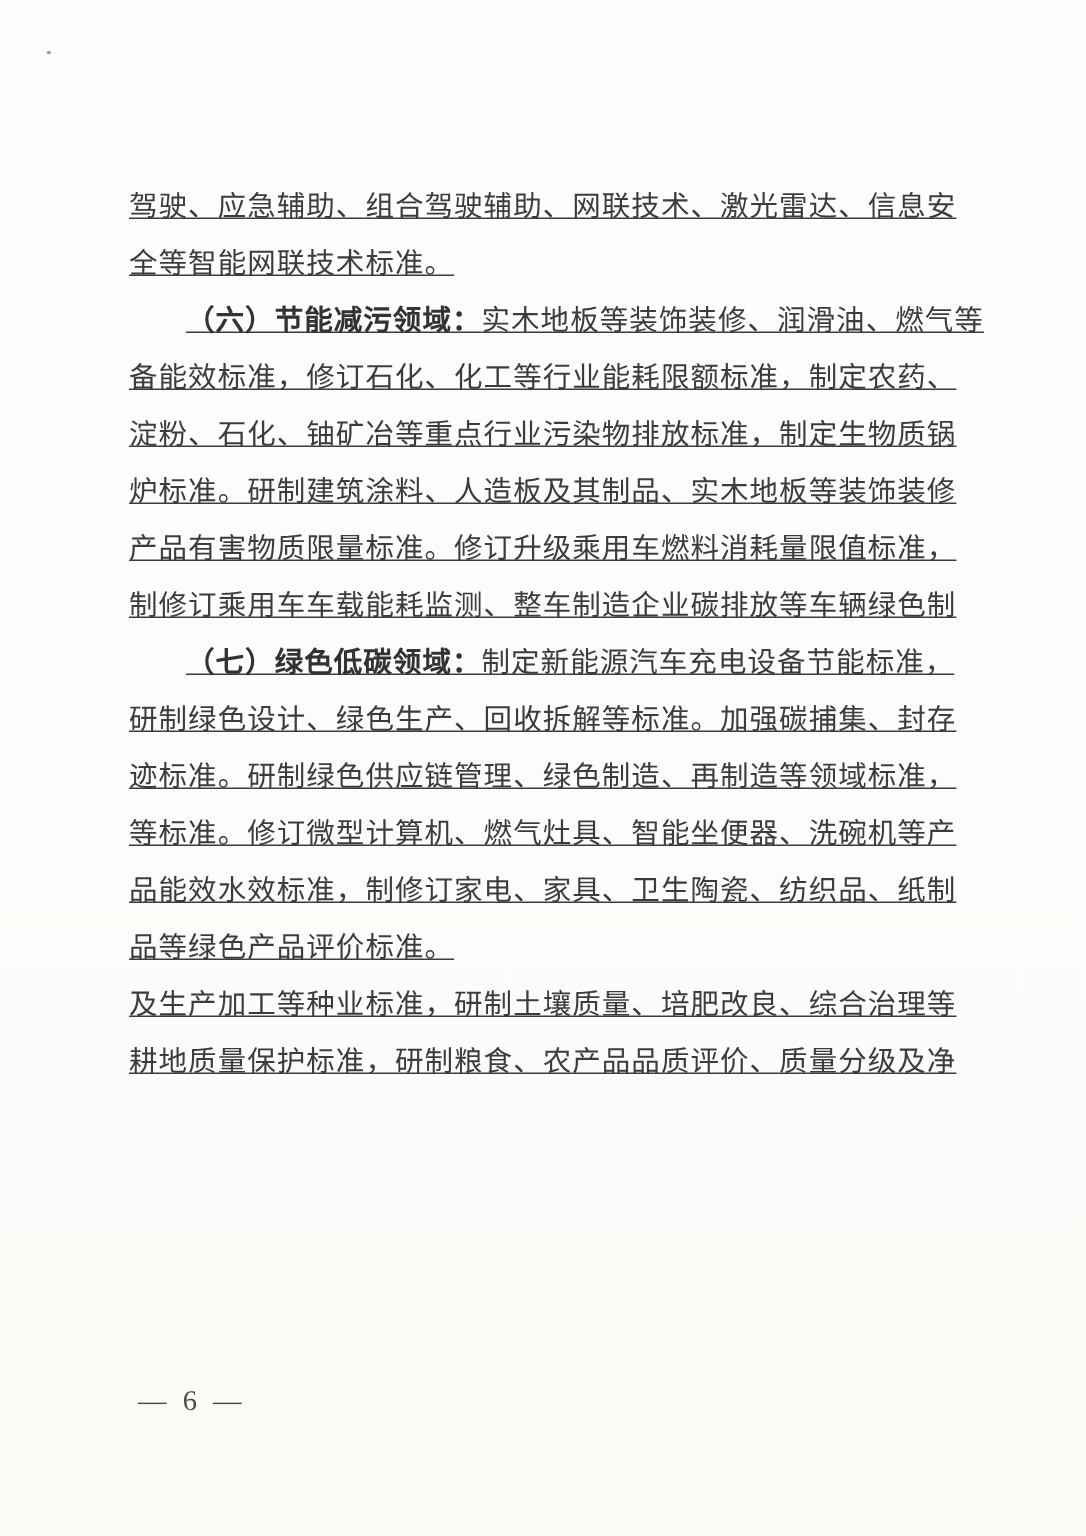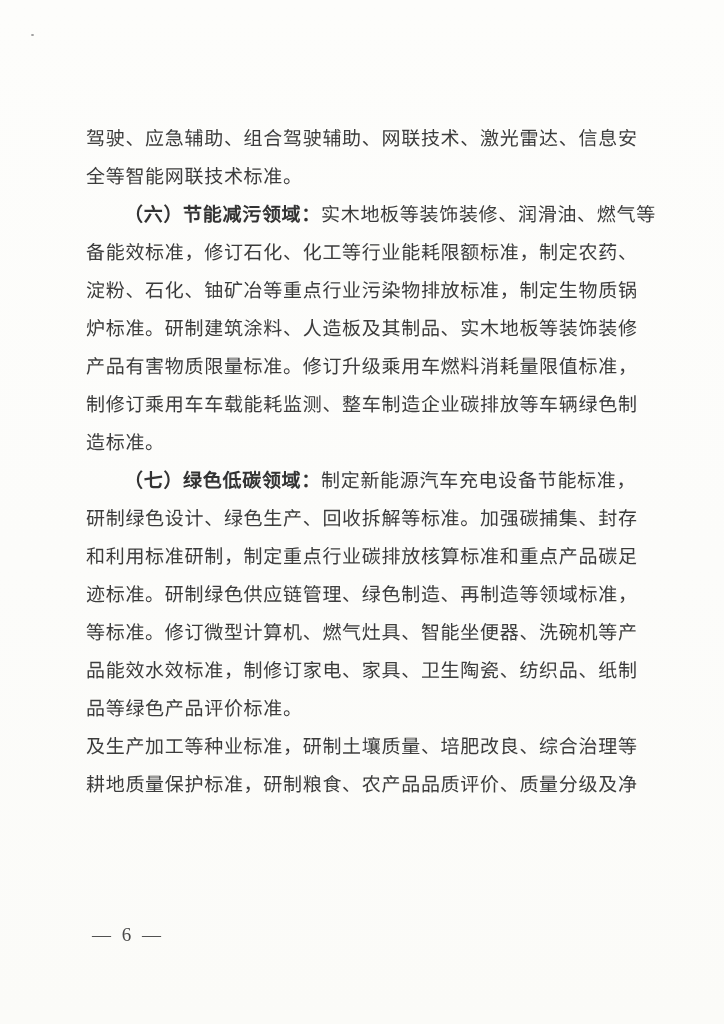--- a/index.html
+++ b/index.html
@@ -19,20 +19,21 @@
     inset: 0;
     background: linear-gradient(180deg, #fdfdfb 0%, #fcfcfa 55%, #fbfbf8 100%);
   }
   .doc-text {
     position: absolute;
     left: 86px;
     top: 120px;
     width: 554px;
     color: #3c3c3c;
     font-size: 19px;
+    text-decoration: underline;
   }
   .line {
     height: 38px;
     line-height: 38px;
     letter-spacing: 0.7px;
     white-space: nowrap;
     text-align: left;
   }
   .line.indent {
     text-indent: 2em;
@@ -70,24 +71,22 @@
 
   <div class="doc-text">
       <div class="line"><span class="seg">驾驶、应急辅助、组合驾驶辅助、网联技术、激光雷达、信息安</span></div>
       <div class="line para-end"><span class="seg">全等智能网联技术标准。</span></div>
       <div class="line indent"><span class="seg bold">（六）节能减污领域：</span><span class="seg">实木地板等装饰装修、润滑油、燃气等</span></div>
       <div class="line"><span class="seg">备能效标准，修订石化、化工等行业能耗限额标准，制定农药、</span></div>
       <div class="line"><span class="seg">淀粉、石化、铀矿冶等重点行业污染物排放标准，制定生物质锅</span></div>
       <div class="line"><span class="seg">炉标准。研制建筑涂料、人造板及其制品、实木地板等装饰装修</span></div>
       <div class="line"><span class="seg">产品有害物质限量标准。修订升级乘用车燃料消耗量限值标准，</span></div>
       <div class="line"><span class="seg">制修订乘用车车载能耗监测、整车制造企业碳排放等车辆绿色制</span></div>
-      <div class="line para-end"><span class="seg">造标准。</span></div>
       <div class="line indent"><span class="seg bold">（七）绿色低碳领域：</span><span class="seg">制定新能源汽车充电设备节能标准，</span></div>
       <div class="line"><span class="seg">研制绿色设计、绿色生产、回收拆解等标准。加强碳捕集、封存</span></div>
-      <div class="line"><span class="seg">和利用标准研制，制定重点行业碳排放核算标准和重点产品碳足</span></div>
       <div class="line"><span class="seg">迹标准。研制绿色供应链管理、绿色制造、再制造等领域标准，</span></div>
       <div class="line"><span class="seg">等标准。修订微型计算机、燃气灶具、智能坐便器、洗碗机等产</span></div>
       <div class="line"><span class="seg">品能效水效标准，制修订家电、家具、卫生陶瓷、纺织品、纸制</span></div>
       <div class="line para-end"><span class="seg">品等绿色产品评价标准。</span></div>
       <div class="line"><span class="seg">及生产加工等种业标准，研制土壤质量、培肥改良、综合治理等</span></div>
       <div class="line"><span class="seg">耕地质量保护标准，研制粮食、农产品品质评价、质量分级及净</span></div>
     </div>
 
   <div class="page-footer">— 6 —</div>
 </div>

